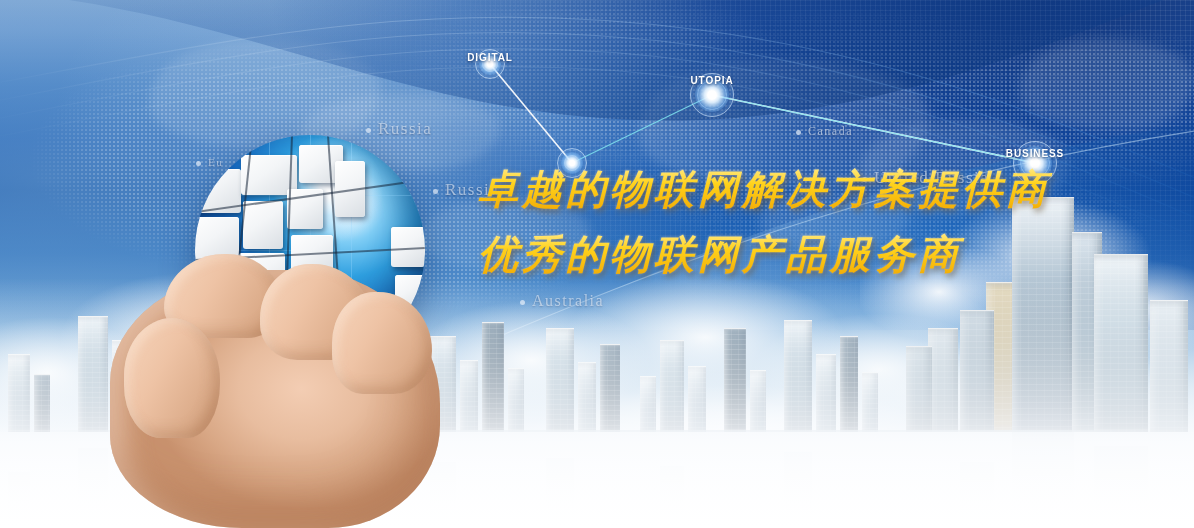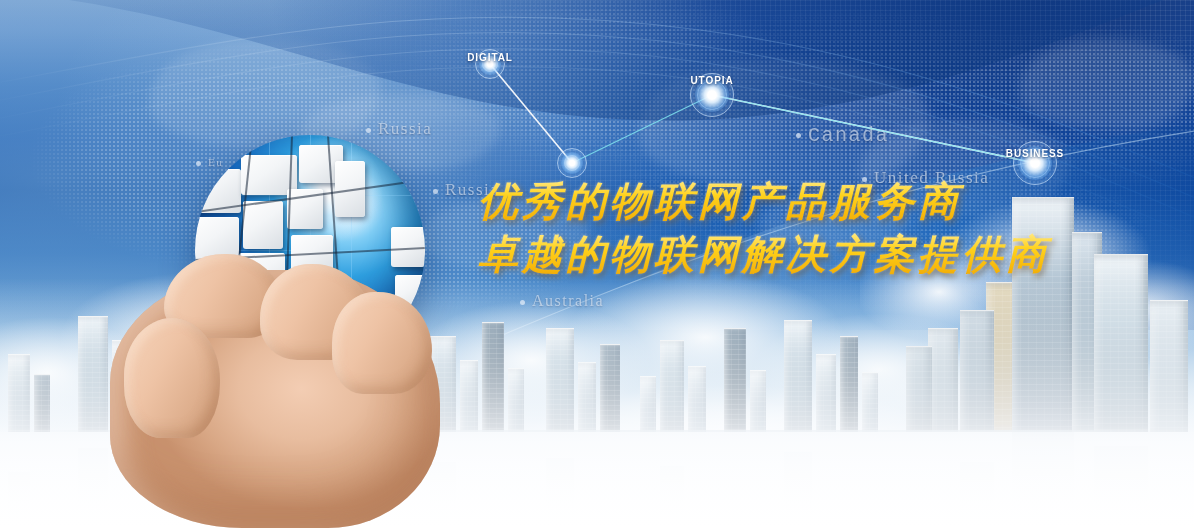--- a/index.html
+++ b/index.html
@@ -387,21 +387,21 @@
     <path d="M-20,140 C 230,92 430,42 700,80 C 900,110 1060,176 1214,246" fill="none" stroke="url(#gRib2)" stroke-width="1.1" opacity=".34"></path>
 
     <path d="M520,330 C 700,250 900,168 1214,120 L1214,330 Z" fill="url(#gRib1)" opacity=".40"></path>
     <path d="M500,336 C 690,256 900,176 1214,128" fill="none" stroke="#bcd9f3" stroke-width="1.2" opacity=".55"></path>
   </svg>
 
   <div class="layer" id="geo-labels">
       <div class="geo-label" style="left: 366px; top: 119px; font-size: 17px;">Russia</div>
       <div class="geo-label" style="left: 196px; top: 156px; font-size: 11px;">Eu</div>
       <div class="geo-label" style="left: 433px; top: 180px; font-size: 17px;">Russia</div>
-      <div class="geo-label" style="left: 796px; top: 124px; font-size: 20px; font-family: Liberation Mono, monospace;">Canada</div>
+      <div class="geo-label" style="left: 796px; top: 124px; font-size: 12px;">Canada</div>
       <div class="geo-label" style="left: 862px; top: 168px; font-size: 17px;">United  Russia</div>
       <div class="geo-label" style="left: 520px; top: 292px; font-size: 16px;">Australia</div>
     </div>
 
   <svg class="layer" id="net-links" viewBox="0 0 1194 528" preserveAspectRatio="none">
       <line x1="490" y1="64" x2="572" y2="163" stroke="#ffffff" stroke-width="1.6" opacity=".92"></line>
       <line x1="572" y1="163" x2="712" y2="95" stroke="#7fe3ef" stroke-width="1.2" opacity=".85"></line>
       <line x1="712" y1="95" x2="1035" y2="163" stroke="#ffffff" stroke-width="1.6" opacity=".92"></line>
       <line x1="712" y1="95" x2="1035" y2="163" stroke="#7fe3ef" stroke-width="1.2" opacity=".85"></line>
     </svg>
@@ -535,18 +535,18 @@
 
     <div id="hand">
       <div class="finger" style="left:54px;  top:-16px; width:118px; height:84px;  border-radius:52% 48% 30% 34% / 66% 60% 40% 36%;"></div>
       <div class="finger" style="left:150px; top:-6px;  width:112px; height:96px;  border-radius:46% 54% 36% 34% / 58% 62% 40% 38%;"></div>
       <div class="finger" style="left:222px; top:22px;  width:100px; height:102px; border-radius:44% 56% 40% 32% / 52% 60% 44% 40%;"></div>
       <div class="finger" style="left:14px;  top:48px;  width:96px;  height:120px; border-radius:50% 50% 34% 38% / 48% 52% 46% 44%;"></div>
     </div>
   </div>
 
   <div id="copy">
+    <div id="sub2" class="subline">卓越的物联网解决方案提供商</div>
     <div id="sub1" class="subline">优秀的物联网产品服务商</div>
-    <div id="sub2" class="subline">卓越的物联网解决方案提供商</div>
   </div>
 
 
 </div>
 
 </body></html>

